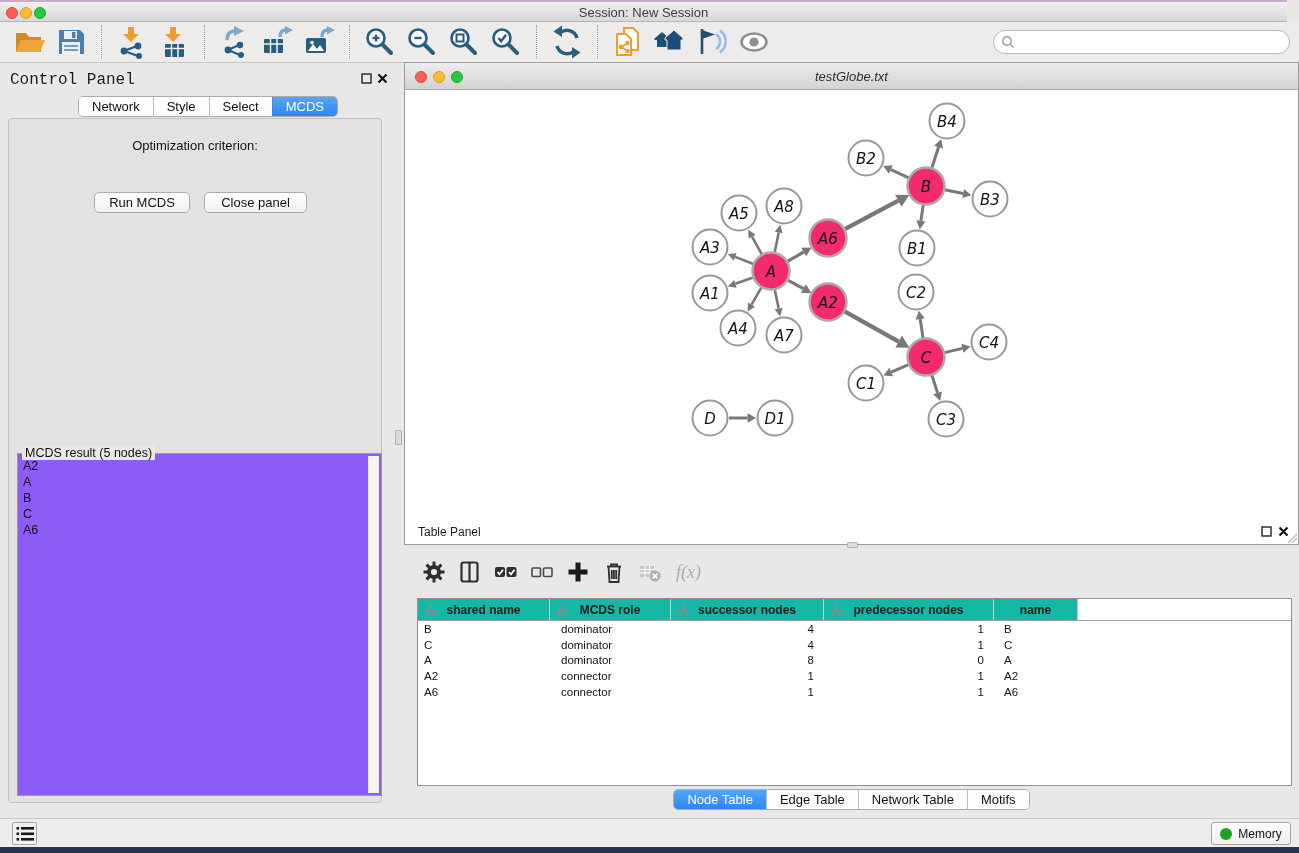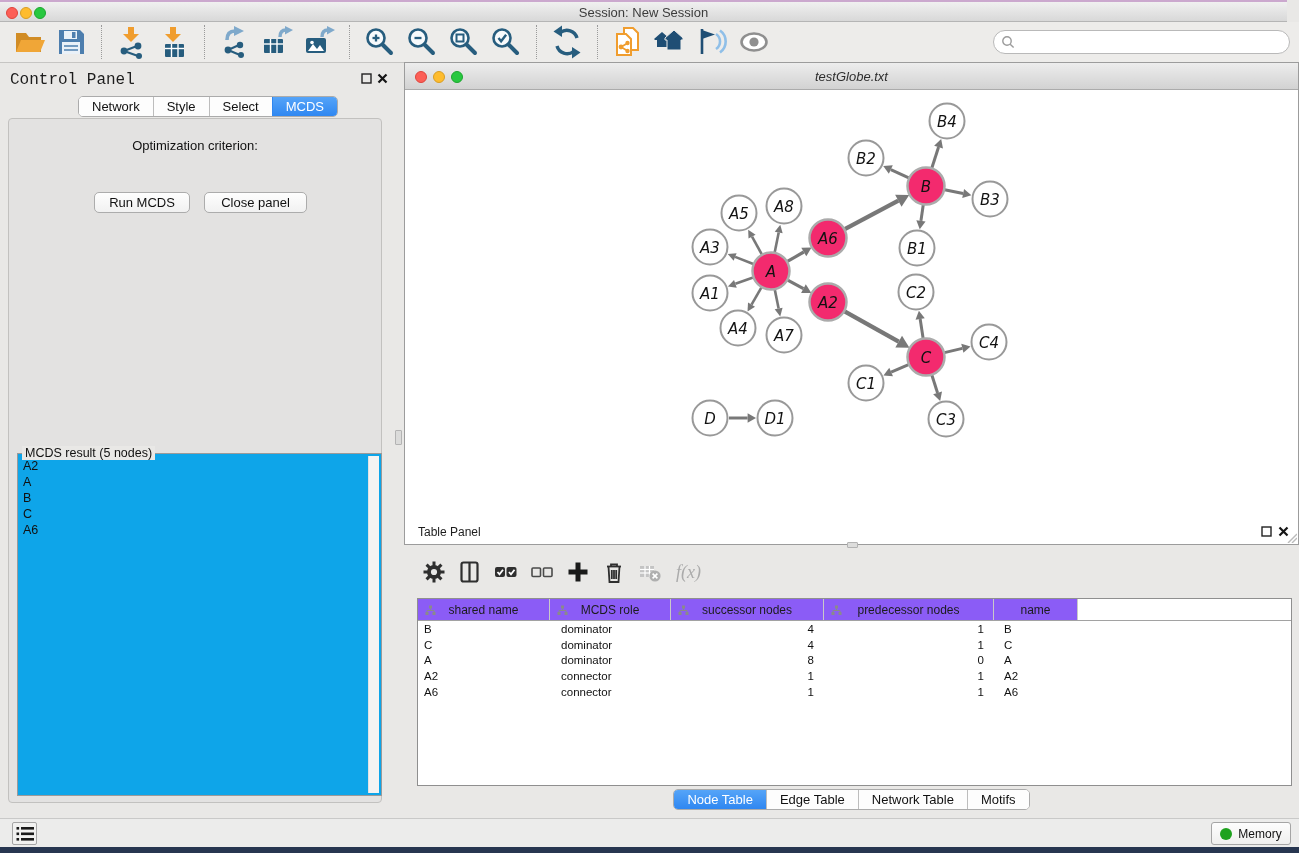--- a/index.html
+++ b/index.html
@@ -48,21 +48,21 @@
     border:1px solid #A9A9A9;border-radius:4px;font-size:13px;color:#111;
     display:flex;align-items:center;padding-left:10px;}
   .dd-stepper{position:absolute;right:1px;top:1px;width:21px;height:20px;border-radius:3px;
     background:linear-gradient(#6FB1F9,#2E7FEF);display:flex;flex-direction:column;
     align-items:center;justify-content:center;gap:2px;}
   .dd-stepper svg{display:block;}
   .btn{position:absolute;height:21px;background:linear-gradient(#FEFEFE,#F1F1F1);
     border:1px solid #ACACAC;border-radius:5px;font-size:13px;color:#111;
     display:flex;align-items:center;justify-content:center;}
   .result-box{position:absolute;left:16px;top:452px;width:365px;height:343px;
-    border:1px solid #9A9A9A;background:#0ea5e9;}
+    border:1px solid #9A9A9A;background:#8b5cf6;}
   .result-legend{position:absolute;left:4px;top:-8px;background:#E9E8E6;padding:0 3px;
     font-size:12.5px;color:#111;white-space:nowrap;}
   .result-list{position:absolute;inset:2px 14px 2px 2px;overflow:hidden;
     font-size:12.5px;color:#111;padding:2px 0 0 3px;line-height:16px;}
   .result-scroll{position:absolute;top:2px;bottom:2px;right:2px;width:11px;
     background:#F4F4F3;border-left:1px solid #E2E2E2;}
   
   .net-frame{position:absolute;left:404px;top:62px;width:895px;height:483px;
     border:1px solid #9C9C9C;background:#fff;font-style:italic;}
   .net-titlebar{position:absolute;left:0;right:0;top:0;height:27px;
@@ -81,22 +81,22 @@
   
   .tbl-panel{position:absolute;left:404px;top:519px;width:895px;height:299px;}
   .tbl-title{position:absolute;left:14px;top:6px;font-size:12px;color:#1d1d1d;}
   .tbl-toolbar{position:absolute;left:12px;top:33px;height:40px;display:flex;align-items:center;}
   .tt-icon{width:26px;height:26px;margin:0 5px;flex:0 0 auto;}
   .fx{font-family:"Liberation Serif",serif;font-style:italic;font-size:18px;color:#ABABAB;
     margin-left:8px;}
   .data-table{position:absolute;left:13px;top:79px;width:875px;height:188px;background:#fff;
     border:1px solid #8F8F8F;overflow:hidden;}
   .thead{display:flex;height:22px;border-bottom:1px solid #A2A2A2;}
-  .th{background:#8b5cf6;border-right:1px solid #C9C9C9;position:relative;
-    display:flex;align-items:center;justify-content:center;font-size:12px;color:#1c1c1c;}
+  .th{background:#14b8a6;border-right:1px solid #C9C9C9;position:relative;
+    display:flex;align-items:center;justify-content:center;font-size:12px;color:#1c1c1c;font-weight:bold;}
   .th .sort-ic{position:absolute;left:7px;top:6px;}
   .tr{display:flex;height:15.8px;align-items:center;}
   .td{font-size:11.5px;color:#111;white-space:nowrap;overflow:hidden;}
   
   .tbl-tabs{position:absolute;left:0;right:0;top:270px;display:flex;justify-content:center;}
   
   .statusbar{position:absolute;left:0;right:0;bottom:6px;height:29px;background:#ECECEB;
     border-top:1px solid #C9C9C8;}
   .list-btn{position:absolute;left:12px;top:3px;width:25px;height:23px;background:#F1F1F0;
     border:1px solid #A5A5A5;border-radius:2px;display:flex;align-items:center;justify-content:center;}

